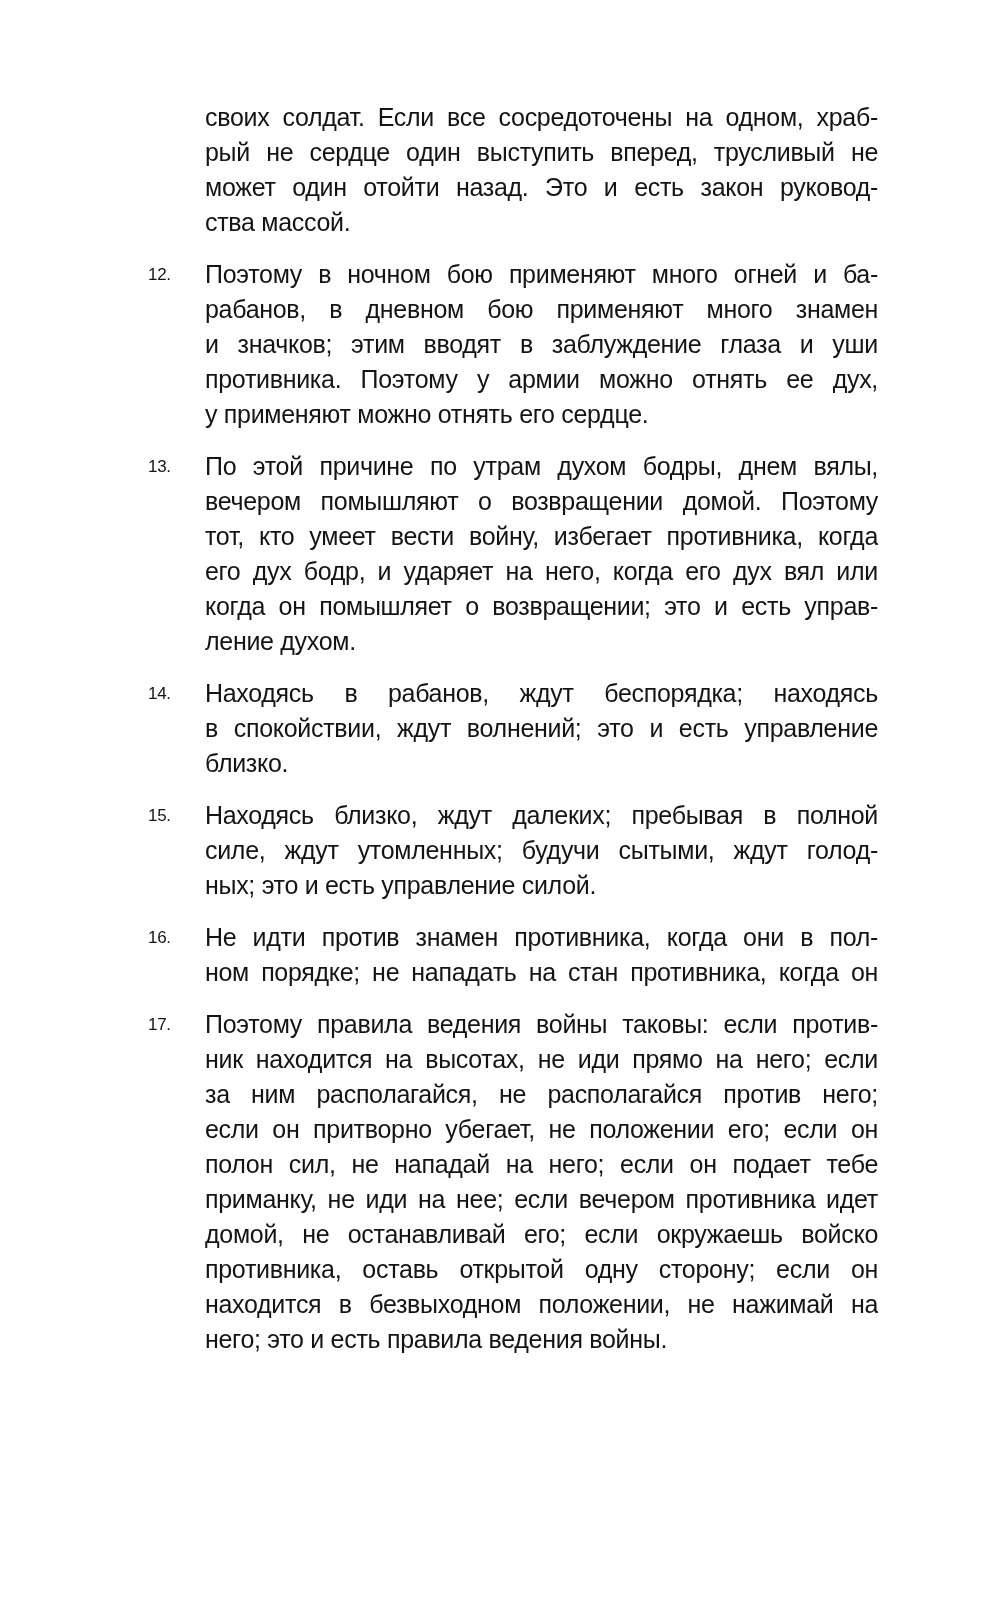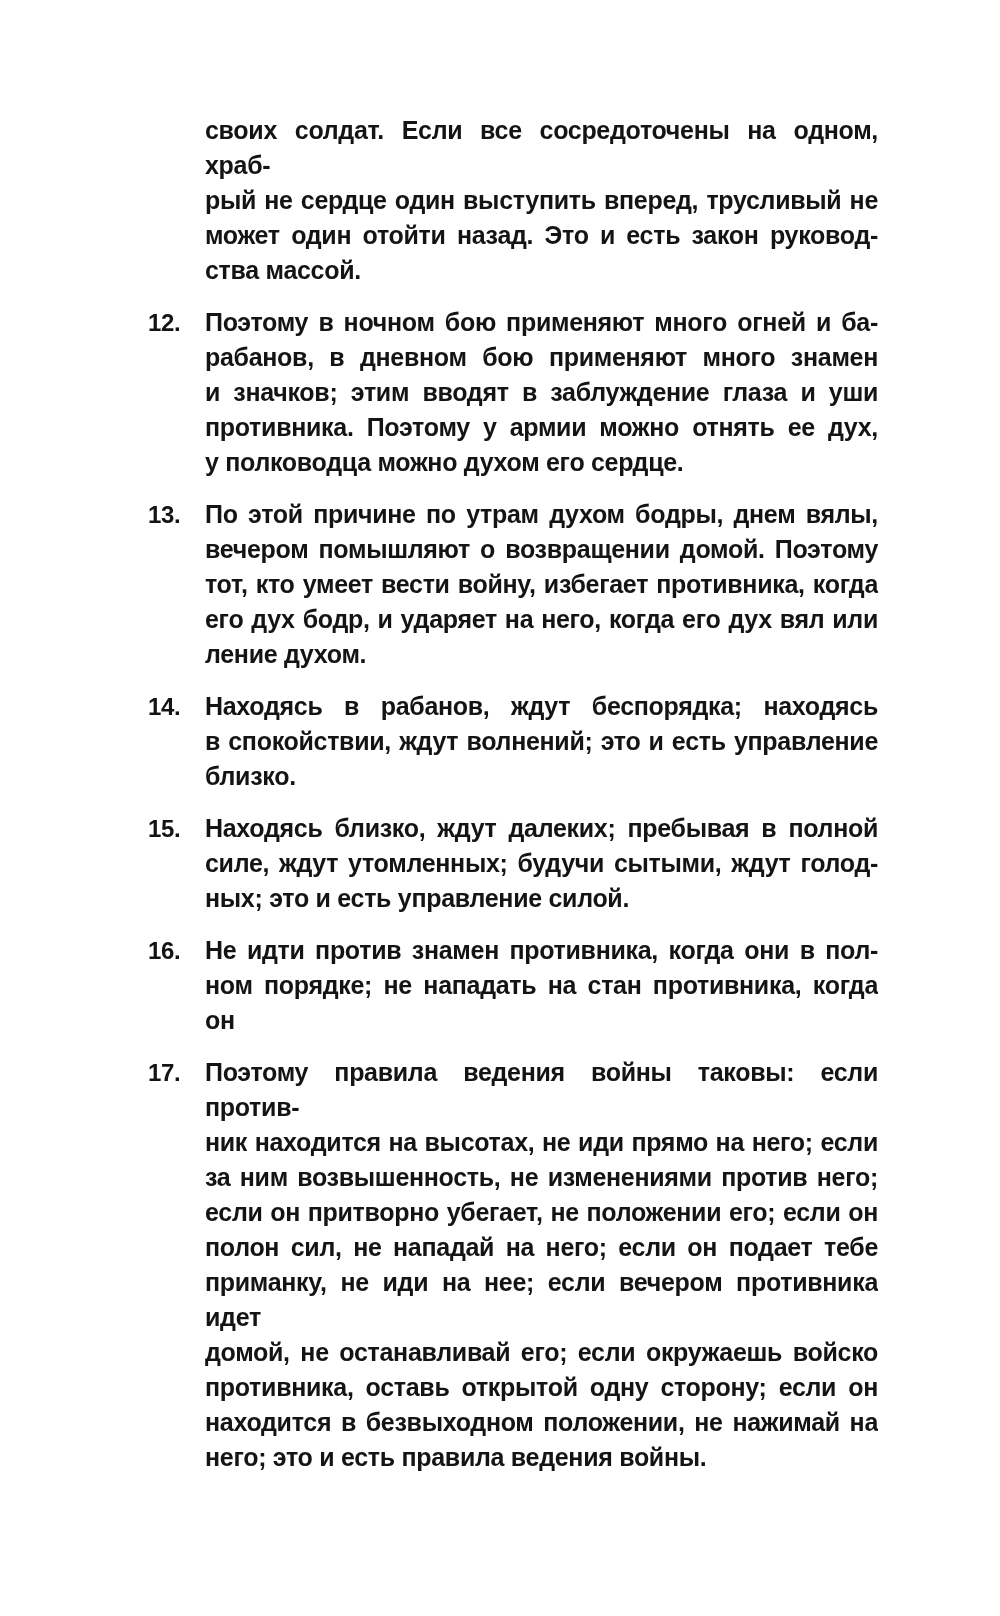--- a/index.html
+++ b/index.html
@@ -13,33 +13,32 @@
     height: 1616px;
     margin: 0 auto;
     background: #ffffff;
     font-family: "Liberation Sans", sans-serif;
     color: #141414;
     overflow: hidden;
   }
   .text-block {
     position: absolute;
     left: 148px;
-    top: 113px;
+    top: 100px;
     width: 730px;
-    font-weight: bold;
   }
   .paragraph {
     display: flex;
     align-items: flex-start;
     margin: 0 0 17px 0;
   }
   .para-number {
     flex: 0 0 57px;
     width: 57px;
-    font-size: 24px;
+    font-size: 17px;
     line-height: 35px;
     letter-spacing: -0.3px;
     text-align: left;
   }
   .para-body {
     flex: 1 1 auto;
     min-width: 0;
   }
   .line {
     font-size: 25px;
@@ -68,30 +67,31 @@
           <div class="line last">ства массой.</div>
         </div>
       </div>
       <div class="paragraph">
         <div class="para-number">12.</div>
         <div class="para-body">
           <div class="line">Поэтому в ночном бою применяют много огней и ба-</div>
           <div class="line">рабанов, в дневном бою применяют много знамен</div>
           <div class="line">и значков; этим вводят в заблуждение глаза и уши</div>
           <div class="line">противника. Поэтому у армии можно отнять ее дух,</div>
-          <div class="line last">у полководца можно духом его сердце.</div>
+          <div class="line last">у применяют можно отнять его сердце.</div>
         </div>
       </div>
       <div class="paragraph">
         <div class="para-number">13.</div>
         <div class="para-body">
           <div class="line">По этой причине по утрам духом бодры, днем вялы,</div>
           <div class="line">вечером помышляют о возвращении домой. Поэтому</div>
           <div class="line">тот, кто умеет вести войну, избегает противника, когда</div>
           <div class="line">его дух бодр, и ударяет на него, когда его дух вял или</div>
+          <div class="line">когда он помышляет о возвращении; это и есть управ-</div>
           <div class="line last">ление духом.</div>
         </div>
       </div>
       <div class="paragraph">
         <div class="para-number">14.</div>
         <div class="para-body">
           <div class="line">Находясь в рабанов, ждут беспорядка; находясь</div>
           <div class="line">в спокойствии, ждут волнений; это и есть управление</div>
           <div class="line last">близко.</div>
         </div>
@@ -109,21 +109,21 @@
         <div class="para-body">
           <div class="line">Не идти против знамен противника, когда они в пол-</div>
           <div class="line">ном порядке; не нападать на стан противника, когда он</div>
         </div>
       </div>
       <div class="paragraph">
         <div class="para-number">17.</div>
         <div class="para-body">
           <div class="line">Поэтому правила ведения войны таковы: если против-</div>
           <div class="line">ник находится на высотах, не иди прямо на него; если</div>
-          <div class="line">за ним возвышенность, не изменениями против него;</div>
+          <div class="line">за ним располагайся, не располагайся против него;</div>
           <div class="line">если он притворно убегает, не положении его; если он</div>
           <div class="line">полон сил, не нападай на него; если он подает тебе</div>
           <div class="line">приманку, не иди на нее; если вечером противника идет</div>
           <div class="line">домой, не останавливай его; если окружаешь войско</div>
           <div class="line">противника, оставь открытой одну сторону; если он</div>
           <div class="line">находится в безвыходном положении, не нажимай на</div>
           <div class="line last">него; это и есть правила ведения войны.</div>
         </div>
       </div>
     </div>

